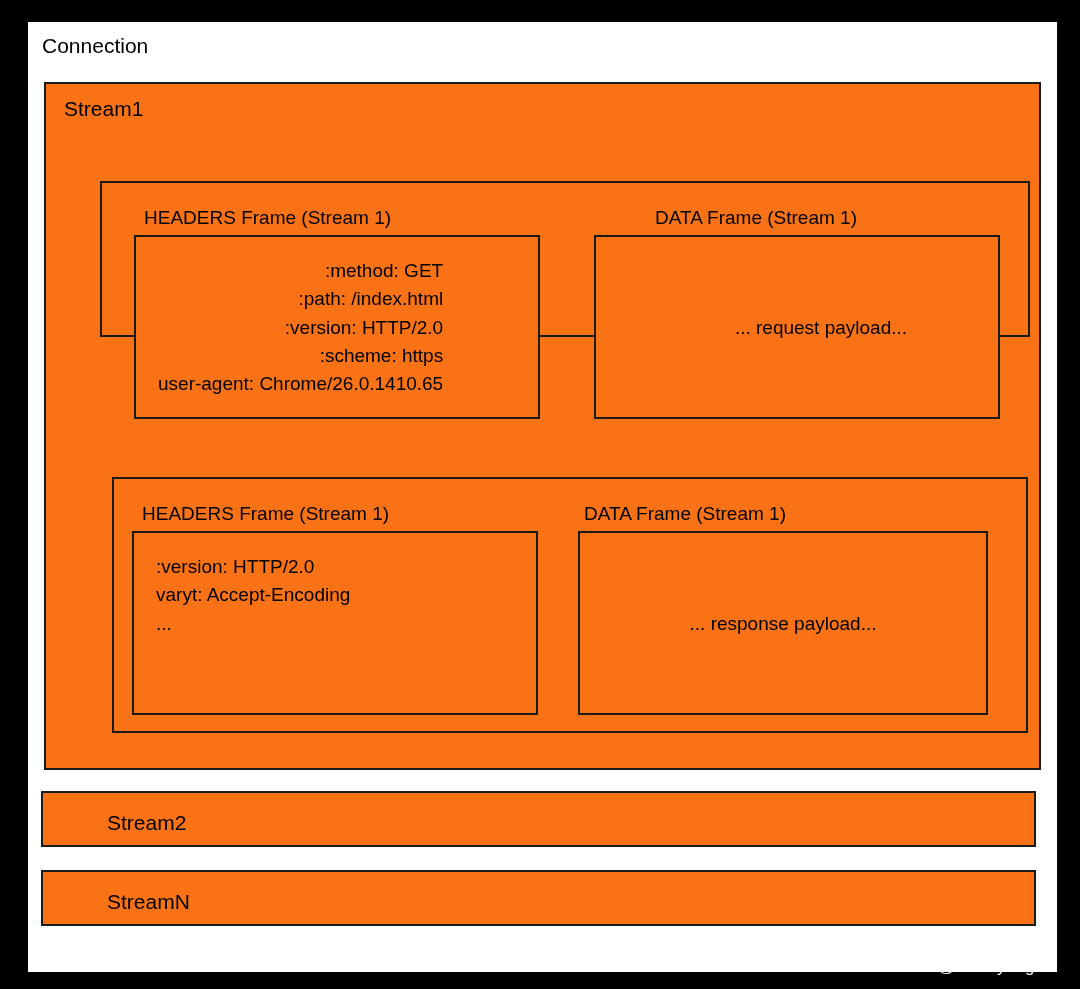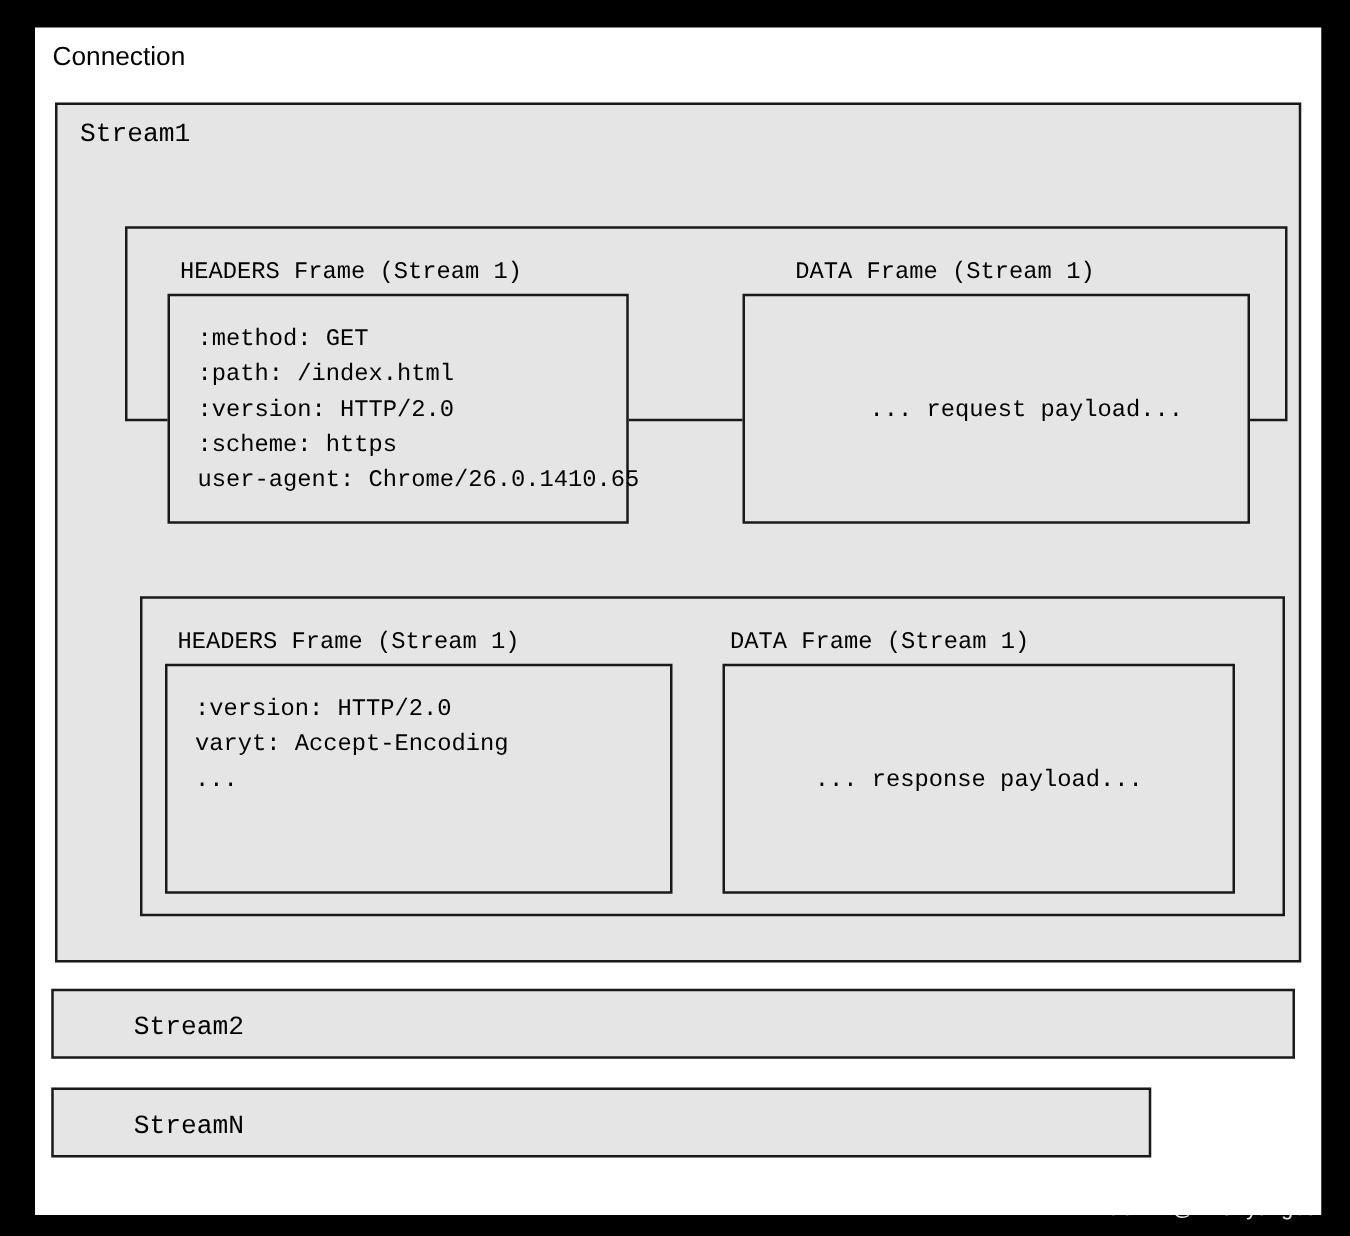--- a/index.html
+++ b/index.html
@@ -22,23 +22,22 @@
     top: 22px;
     width: 1029px;
     height: 950px;
     background: #ffffff;
   }
 
   
   .box {
     position: absolute;
     border: 2px solid #1a1a1a;
-    background: #e5e5e5;
+    background: #f97316;
     box-sizing: border-box;
-    font-family: Liberation Mono, monospace;
   }
 
   
   .lbl {
     position: absolute;
     color: #000000;
     white-space: nowrap;
     line-height: 1;
   }
   .lbl-connection { font-size: 21px; left: 14px;  top: 13px; }
@@ -99,21 +98,21 @@
   <div class="box" style="left:16px; top:60px; width:997px; height:688px;">
 
     <div class="lbl lbl-stream1">Stream1</div>
 
     <div class="lbl lbl-reqmsg">Request message</div>
 
     <div class="box" style="left:54px; top:97px; width:930px; height:156px;">
 
       <div class="frame-title" style="left:42px; top:25px;">HEADERS Frame (Stream 1)</div>
 
-      <div class="box" style="left:32px; top:52px; width:369px; height:184px;">
+      <div class="box" style="left:32px; top:52px; width:406px; height:184px;text-align:right;">
         <div class="kvlist">
           <div>:method: GET</div>
           <div>:path: /index.html</div>
           <div>:version: HTTP/2.0</div>
           <div>:scheme: https</div>
           <div>user-agent: Chrome/26.0.1410.65</div>
         </div>
       </div>
 
       <div class="frame-title" style="left:471px; top:25px; width:366px; text-align:center;">DATA Frame (Stream 1)</div>
@@ -143,19 +142,19 @@
         <div class="payload" style="top:80px;">... response payload...</div>
       </div>
     </div>
 
   </div>
 
   <div class="box" style="left:13px; top:769px; width:995px; height:56px;">
     <div class="lbl lbl-streamn">Stream2</div>
   </div>
 
-  <div class="box" style="left:13px; top:848px; width:880px; height:56px;">
+  <div class="box" style="left:13px; top:848px; width:995px; height:56px;">
     <div class="lbl lbl-streamn">StreamN</div>
   </div>
 
 </div>
 
 <div id="watermark">CSDN @milanyangbo</div>
 
 </body></html>

